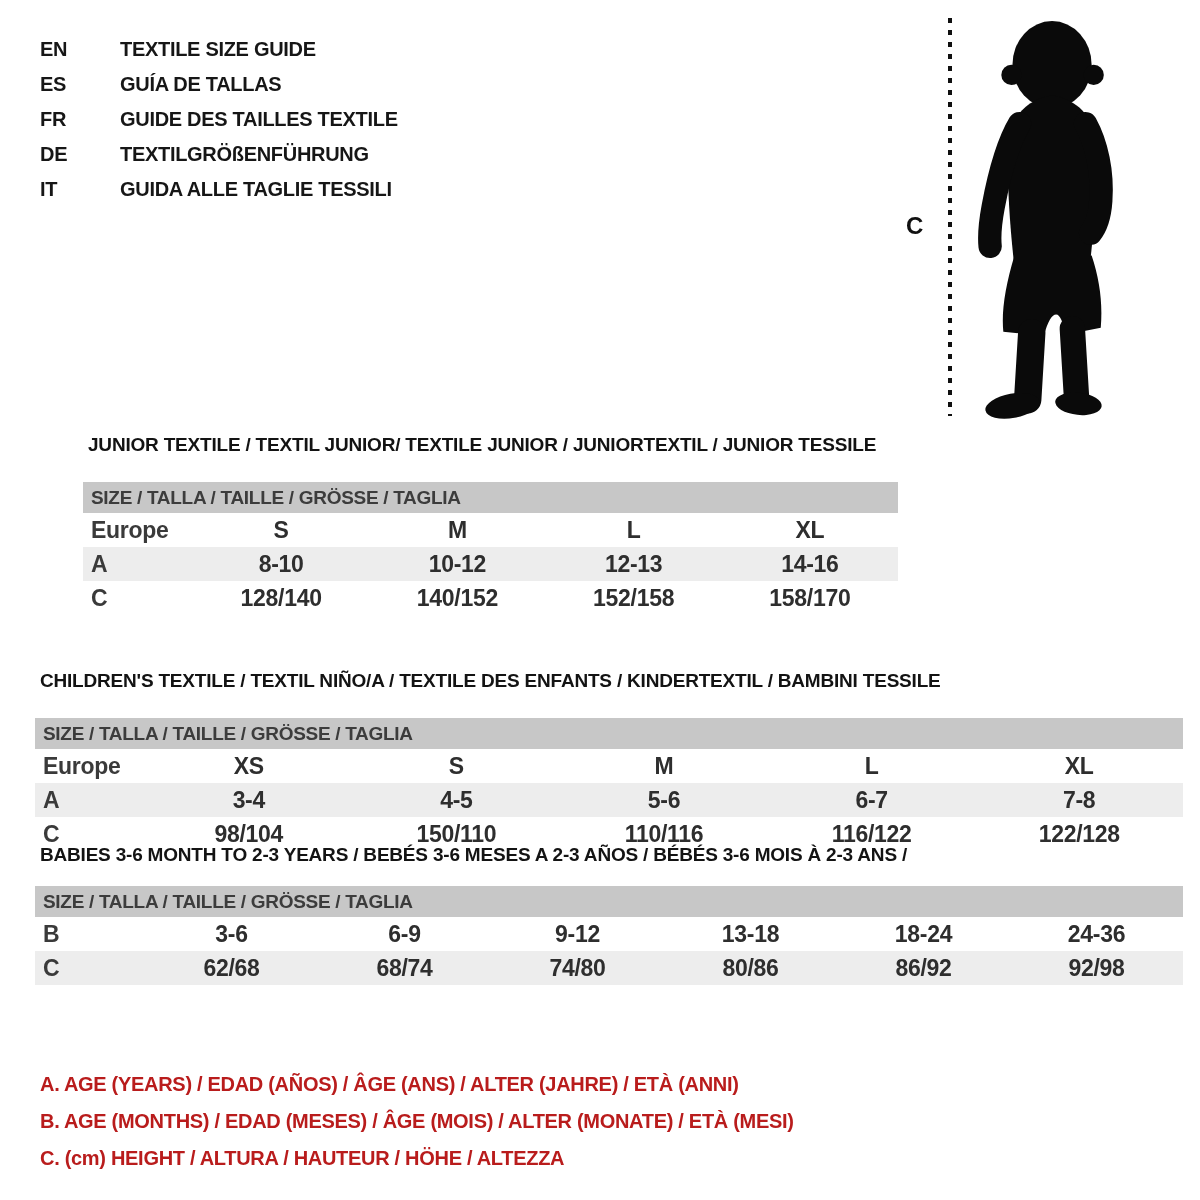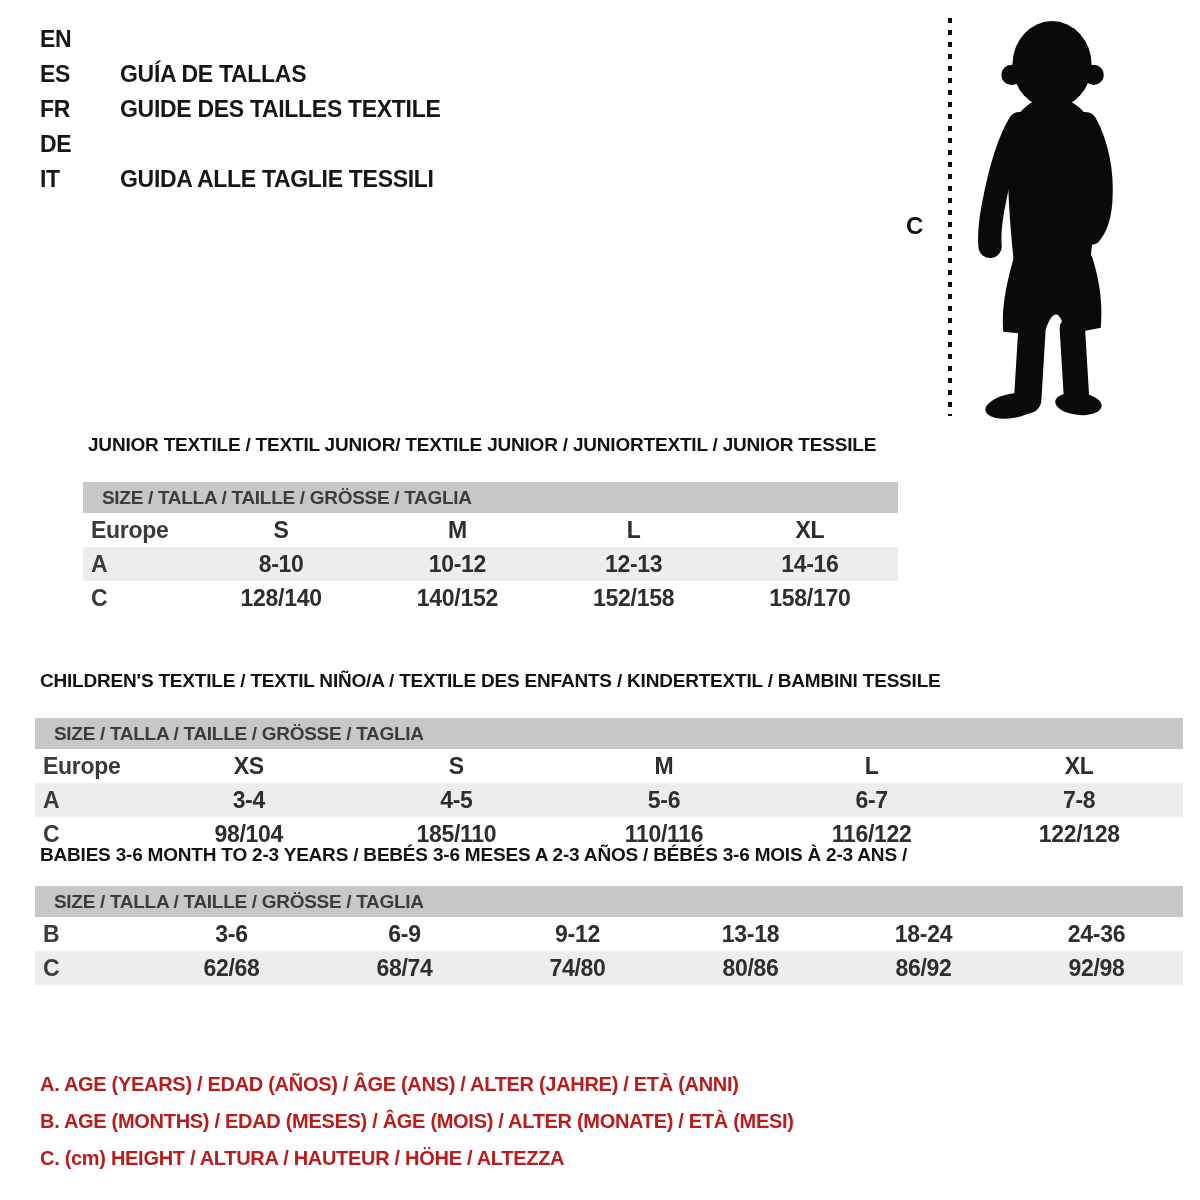--- a/index.html
+++ b/index.html
@@ -17,22 +17,22 @@
 
   
   .lang-block {
     position: absolute;
     left: 40px;
     top: 26px;
   }
   .lang-row {
     display: flex;
     height: 35px;
-    align-items: flex-start;
-    font-size: 23px;
+    align-items: flex-end;
+    font-size: 20px;
     color: #161616;
   }
   .lang-code { width: 80px; }
 
   
   .measure-line {
     position: absolute;
     left: 948px;
     top: 18px;
     width: 4px;
@@ -67,21 +67,21 @@
     letter-spacing: -0.2px;
     padding-left: 5px;
   }
   .size-band {
     margin-top: 25px;
     height: 31px;
     line-height: 31px;
     background: #c7c7c7;
     color: #3c3c3c;
     font-size: 19px;
-    padding-left: 19px;
+    padding-left: 8px;
   }
   .section-babies .size-band { margin-top: 19px; }
 
   table.size-table {
     width: 100%;
     border-collapse: collapse;
     table-layout: fixed;
   }
   table.size-table td {
     height: 34px;
@@ -110,31 +110,33 @@
     line-height: 37px;
     color: #b91c1c;
   }
 </style>
 </head>
 <body>
 
 <div class="lang-block">
   <div class="lang-row">
     <span class="lang-code">EN</span>
+    <span class="lang-title">TEXTILE SIZE GUIDE</span>
   </div>
   <div class="lang-row">
     <span class="lang-code">ES</span>
     <span class="lang-title">GUÍA DE TALLAS</span>
   </div>
   <div class="lang-row">
     <span class="lang-code">FR</span>
     <span class="lang-title">GUIDE DES TAILLES TEXTILE</span>
   </div>
   <div class="lang-row">
     <span class="lang-code">DE</span>
+    <span class="lang-title">TEXTILGRÖßENFÜHRUNG</span>
   </div>
   <div class="lang-row">
     <span class="lang-code">IT</span>
     <span class="lang-title">GUIDA ALLE TAGLIE TESSILI</span>
   </div>
 </div>
 
 <div class="measure-line"></div>
 <div class="measure-label">C</div>
 <svg class="toddler" viewBox="0 0 170 400" aria-hidden="true">
@@ -200,21 +202,21 @@
           <td class="row-label">A</td>
           <td>3-4</td>
           <td>4-5</td>
           <td>5-6</td>
           <td>6-7</td>
           <td>7-8</td>
         </tr>
         <tr>
           <td class="row-label">C</td>
           <td>98/104</td>
-          <td>185/110</td>
+          <td>150/110</td>
           <td>110/116</td>
           <td>116/122</td>
           <td>122/128</td>
         </tr>
       </tbody>
   </table>
 </div>
 
 <div class="section section-babies">
   <div class="section-title">BABIES 3-6 MONTH TO 2-3 YEARS / BEBÉS 3-6 MESES A 2-3 AÑOS / BÉBÉS 3-6 MOIS À 2-3 ANS /</div>

